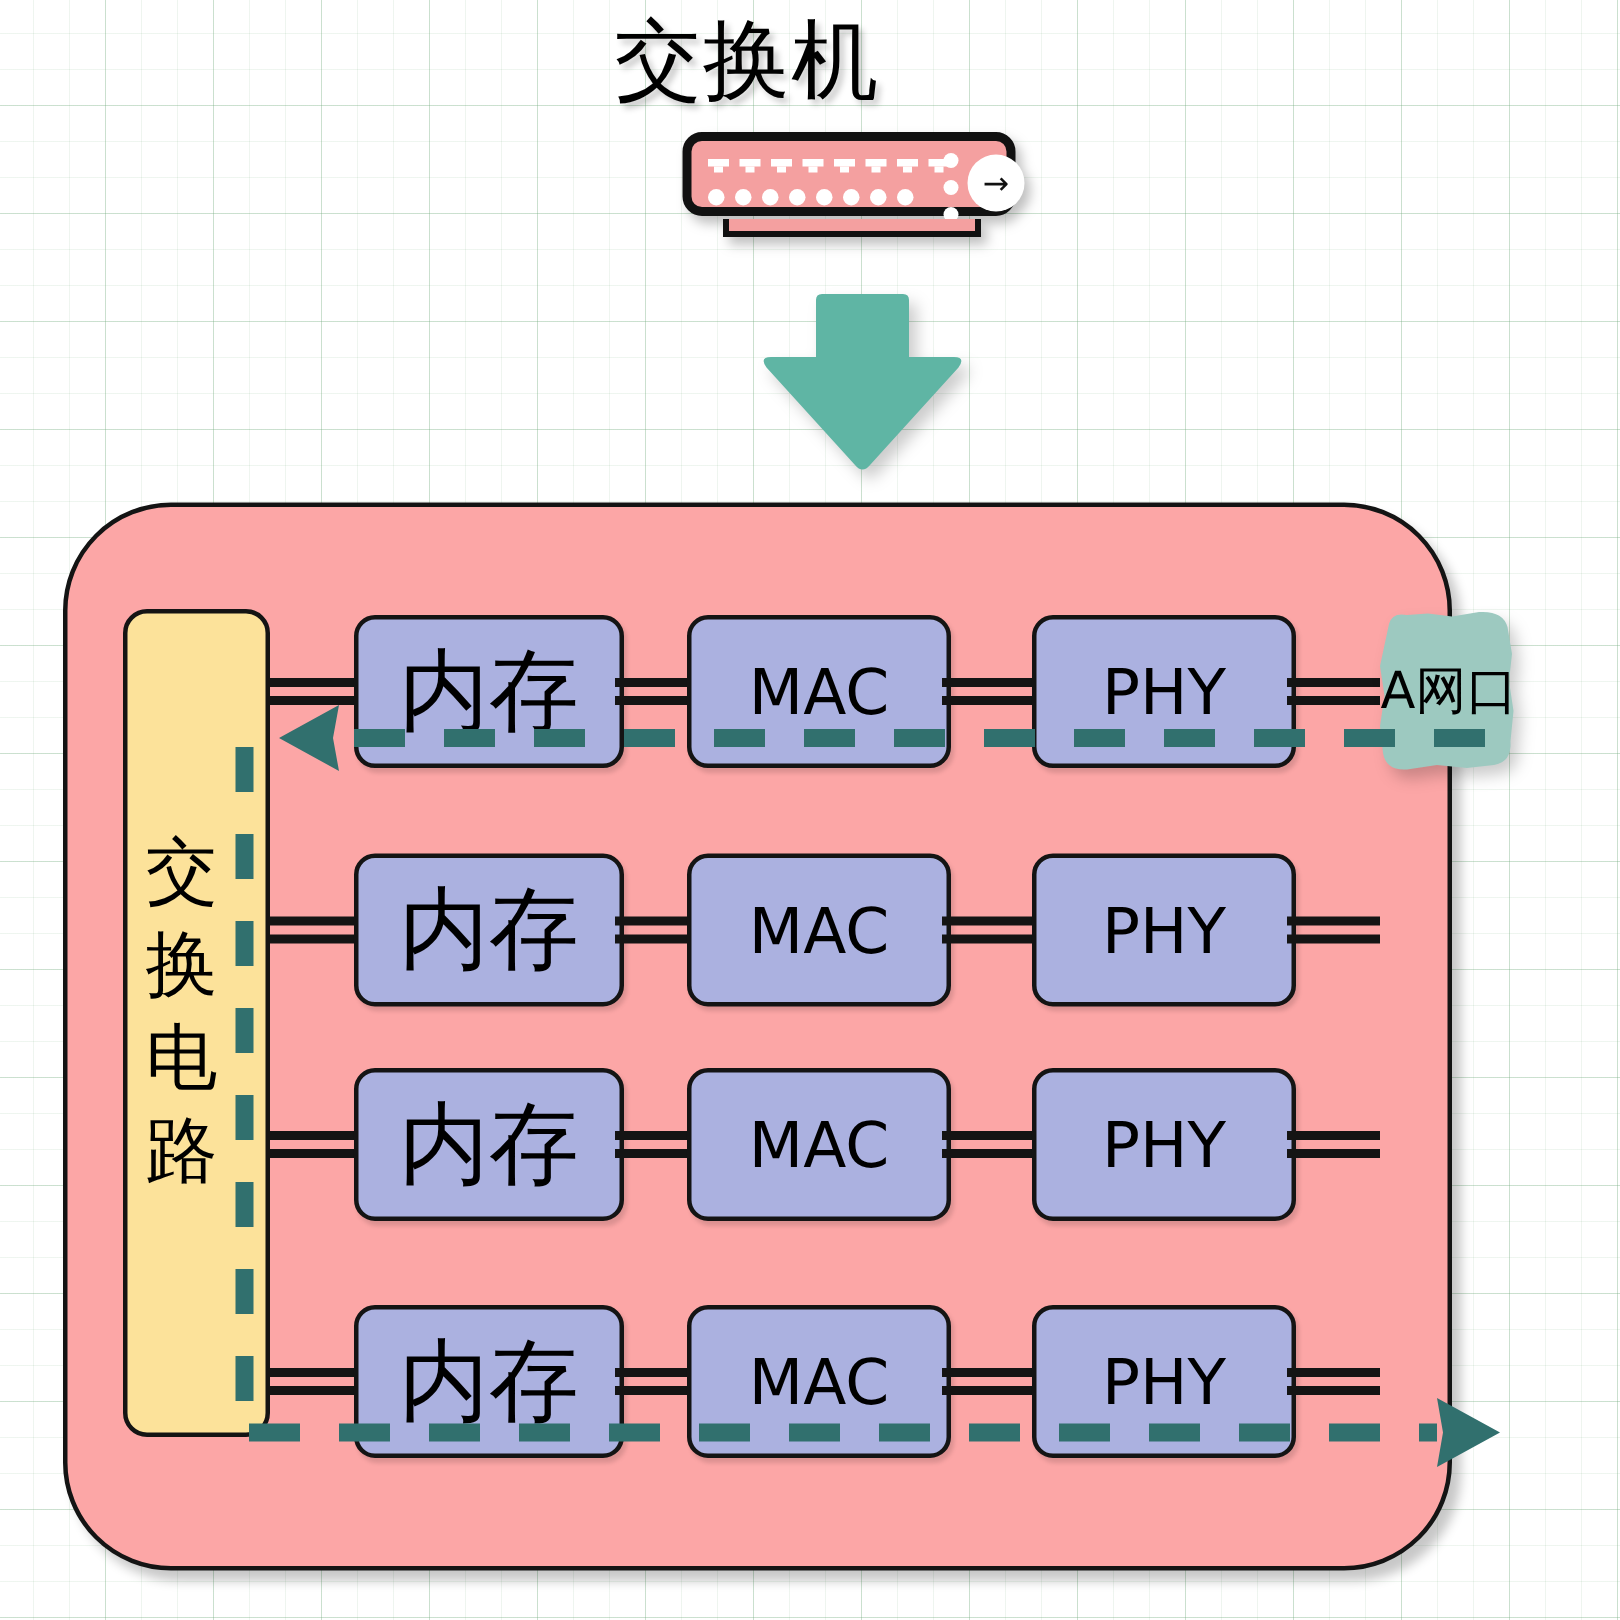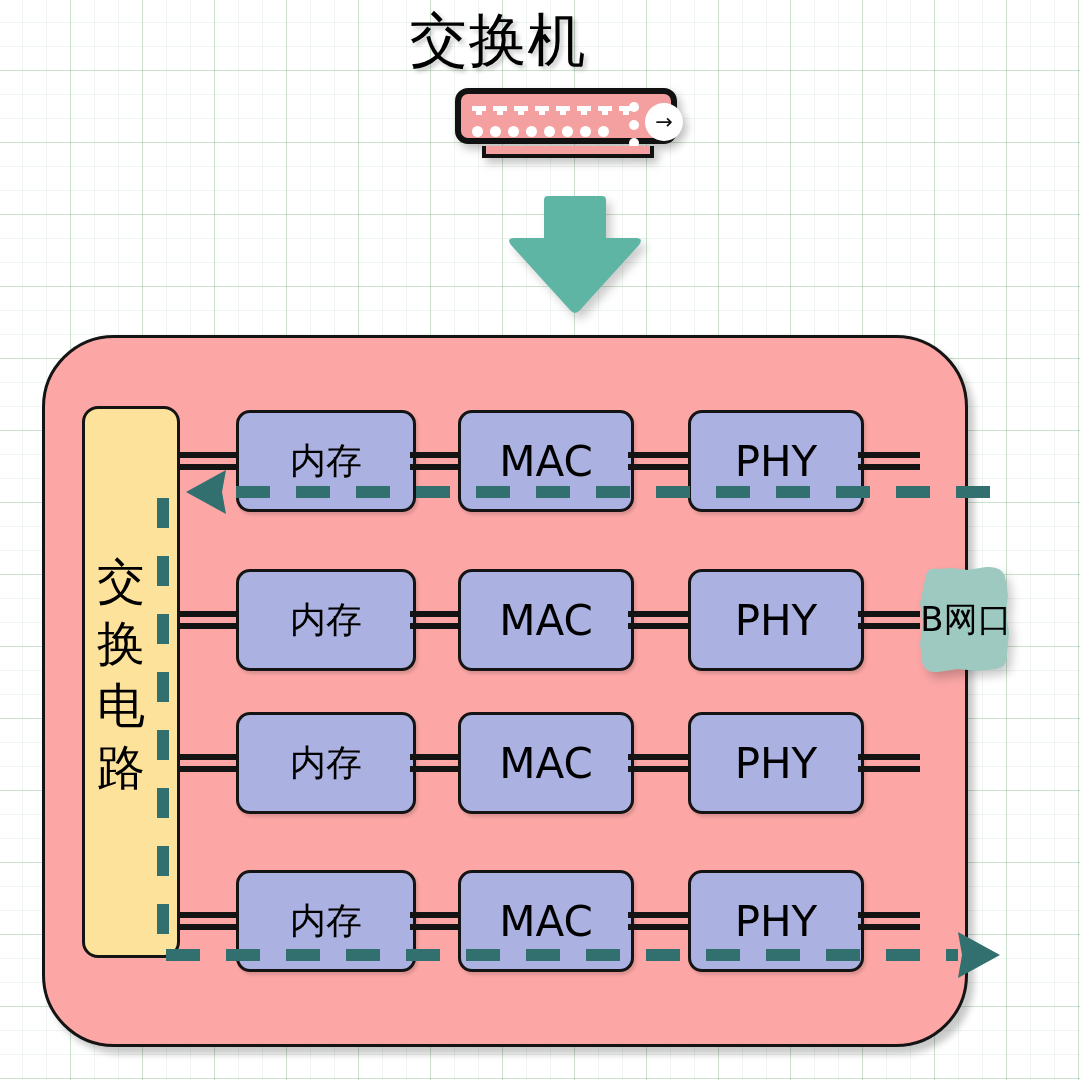--- a/index.html
+++ b/index.html
@@ -164,21 +164,21 @@
     border-radius: 14px;
     box-sizing: border-box;
     display: flex;
     align-items: center;
     justify-content: center;
     color: #000000;
     font-size: 42px;
     font-family: "DejaVu Sans", "Liberation Sans", sans-serif;
     box-shadow: 2px 3px 3px rgba(0,0,0,0.13);
   }
-  .chip.cjk { font-size: 36px; }
+  .chip.cjk { font-size: 60px; }
 
   
   .port-blob {
     position: absolute;
     width: 108px;
     height: 114px;
     filter: drop-shadow(5px 6px 5px rgba(0,0,0,0.20));
   }
   .port-blob .blob-label {
     position: absolute;
@@ -256,34 +256,34 @@
     <div>路</div>
   </div>
 
   <div class="bus" style="left:180px; top:452px; width:62px;"></div>
   <div class="chip cjk" style="left:236px; top:410px; width:180px; height:102px;">内存</div>
   <div class="bus" style="left:410px; top:452px; width:54px;"></div>
   <div class="chip" style="left:458px; top:410px; width:176px; height:102px;">MAC</div>
   <div class="bus" style="left:628px; top:452px; width:66px;"></div>
   <div class="chip" style="left:688px; top:410px; width:176px; height:102px;">PHY</div>
   <div class="bus" style="left:858px; top:452px; width:62px;"></div>
+  <div class="port-blob" style="left:912px; top:404px;">
+    <svg width="108" height="114" viewBox="0 0 108 114" xmlns="http://www.w3.org/2000/svg">
+      <path d="M 14 12 Q 16 4 26 6 L 40 5 L 56 7 L 74 4 Q 90 3 93 14 L 96 32 L 94 50 L 97 70 L 95 90 Q 96 104 84 106 L 66 108 L 46 106 L 26 109 Q 12 110 10 98 L 8 80 L 11 60 L 8 40 Z" fill="#9DC9C0"></path>
+    </svg>
+    <span class="blob-label">A网口</span>
+  </div>
 
   <div class="bus" style="left:180px; top:611px; width:62px;"></div>
   <div class="chip cjk" style="left:236px; top:569px; width:180px; height:102px;">内存</div>
   <div class="bus" style="left:410px; top:611px; width:54px;"></div>
   <div class="chip" style="left:458px; top:569px; width:176px; height:102px;">MAC</div>
   <div class="bus" style="left:628px; top:611px; width:66px;"></div>
   <div class="chip" style="left:688px; top:569px; width:176px; height:102px;">PHY</div>
   <div class="bus" style="left:858px; top:611px; width:62px;"></div>
-  <div class="port-blob" style="left:912px; top:563px;">
-    <svg width="108" height="114" viewBox="0 0 108 114" xmlns="http://www.w3.org/2000/svg">
-      <path d="M 14 12 Q 16 4 26 6 L 40 5 L 56 7 L 74 4 Q 90 3 93 14 L 96 32 L 94 50 L 97 70 L 95 90 Q 96 104 84 106 L 66 108 L 46 106 L 26 109 Q 12 110 10 98 L 8 80 L 11 60 L 8 40 Z" fill="#9DC9C0"></path>
-    </svg>
-    <span class="blob-label">B网口</span>
-  </div>
 
   <div class="bus" style="left:180px; top:754px; width:62px;"></div>
   <div class="chip cjk" style="left:236px; top:712px; width:180px; height:102px;">内存</div>
   <div class="bus" style="left:410px; top:754px; width:54px;"></div>
   <div class="chip" style="left:458px; top:712px; width:176px; height:102px;">MAC</div>
   <div class="bus" style="left:628px; top:754px; width:66px;"></div>
   <div class="chip" style="left:688px; top:712px; width:176px; height:102px;">PHY</div>
   <div class="bus" style="left:858px; top:754px; width:62px;"></div>
 
   <div class="bus" style="left:180px; top:912px; width:62px;"></div>

